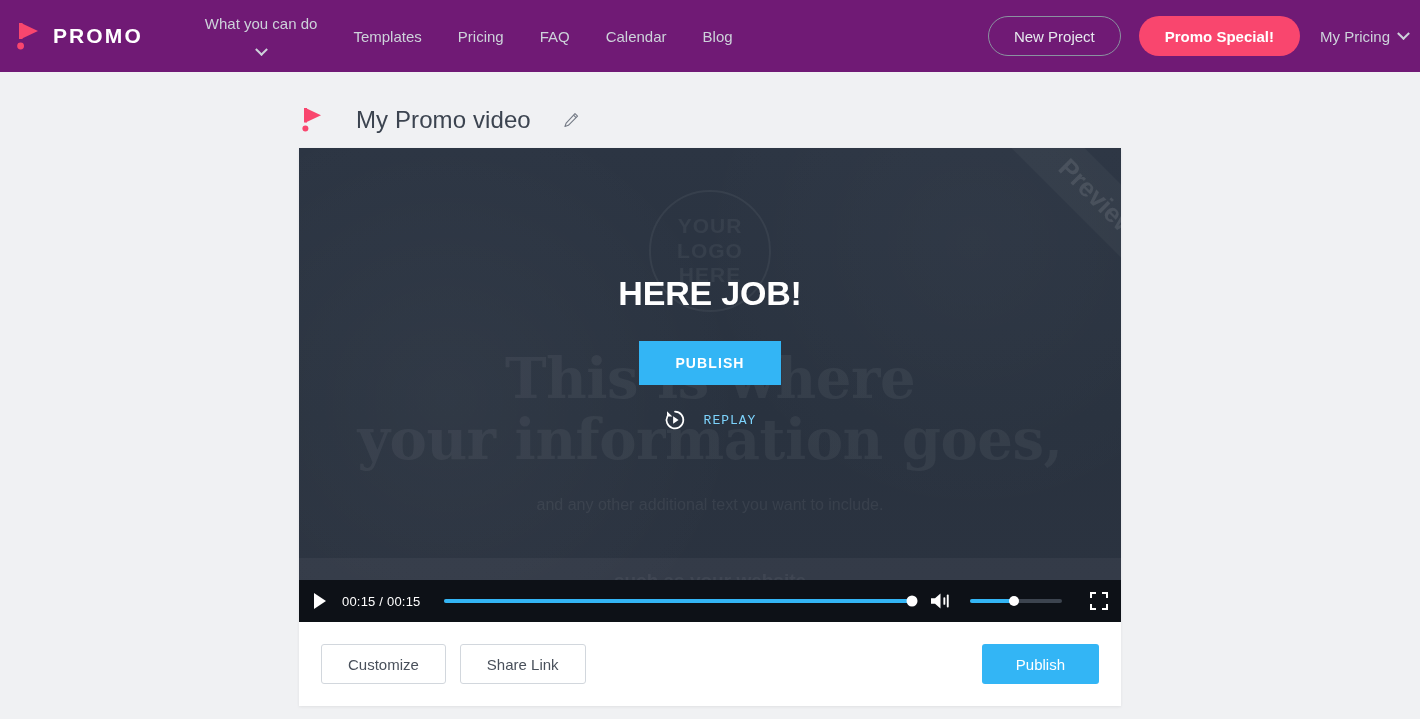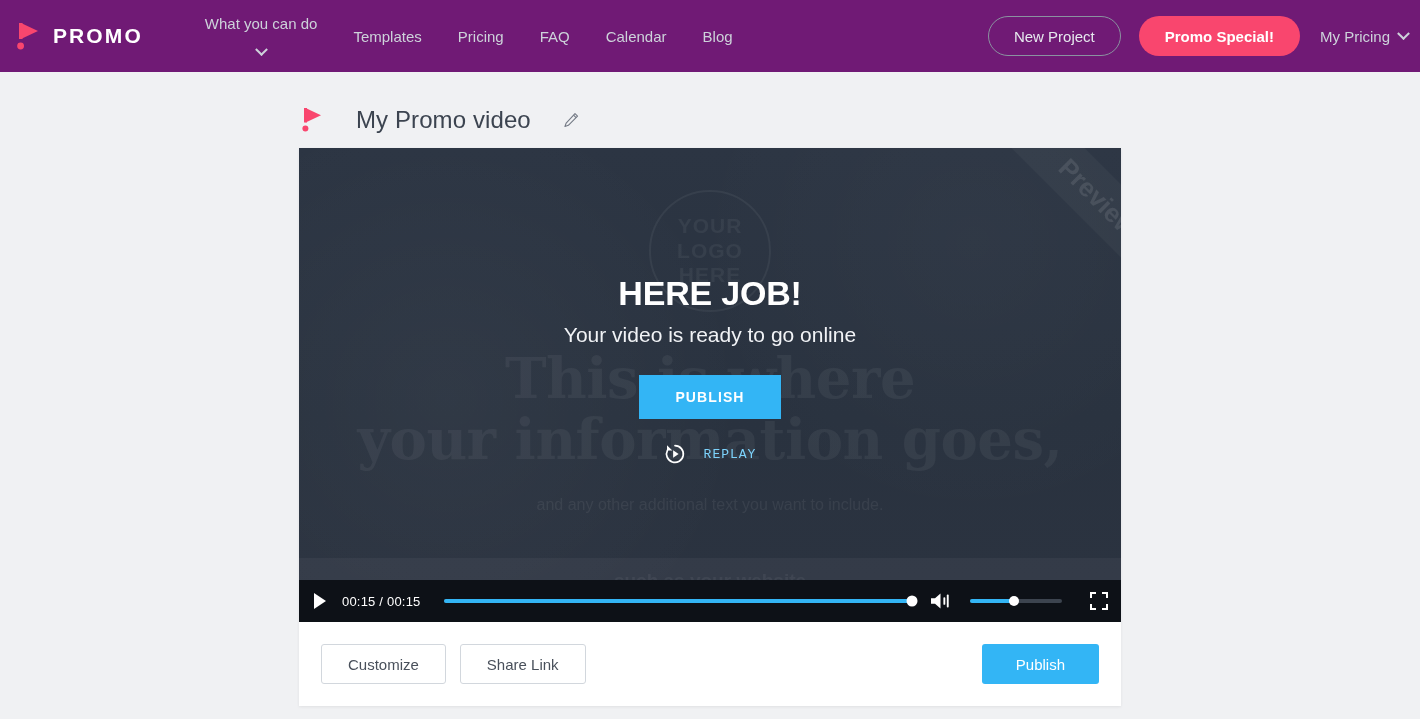--- a/index.html
+++ b/index.html
@@ -519,21 +519,20 @@
         <div class="scene-sub">and any other additional text you want to include.</div>
         <div class="scene-foot">such as your website</div>
       </div>
 
       <div class="ribbon">
         <div class="ribbon-band">Preview</div>
       </div>
 
       <div class="overlay">
         <div class="ov-title">HERE JOB!</div>
-        <div class="ov-sub">Your video is ready to go online</div>
         <button class="ov-publish">PUBLISH</button>
         <button class="ov-replay">
           <svg width="22" height="22" viewBox="0 0 22 22" aria-hidden="true">
             <path d="M11 2.6 A8.4 8.4 0 1 1 3.5 7.1" fill="none" stroke="#ffffff" stroke-width="1.7" stroke-linecap="round"></path>
             <path d="M3.0 2.3 L3.0 7.6 L8.3 7.6 Z" fill="#ffffff"></path>
             <path d="M9.1 7.3 L14.6 11 L9.1 14.7 Z" fill="#ffffff"></path>
           </svg>
           <span>REPLAY</span>
         </button>
       </div>

